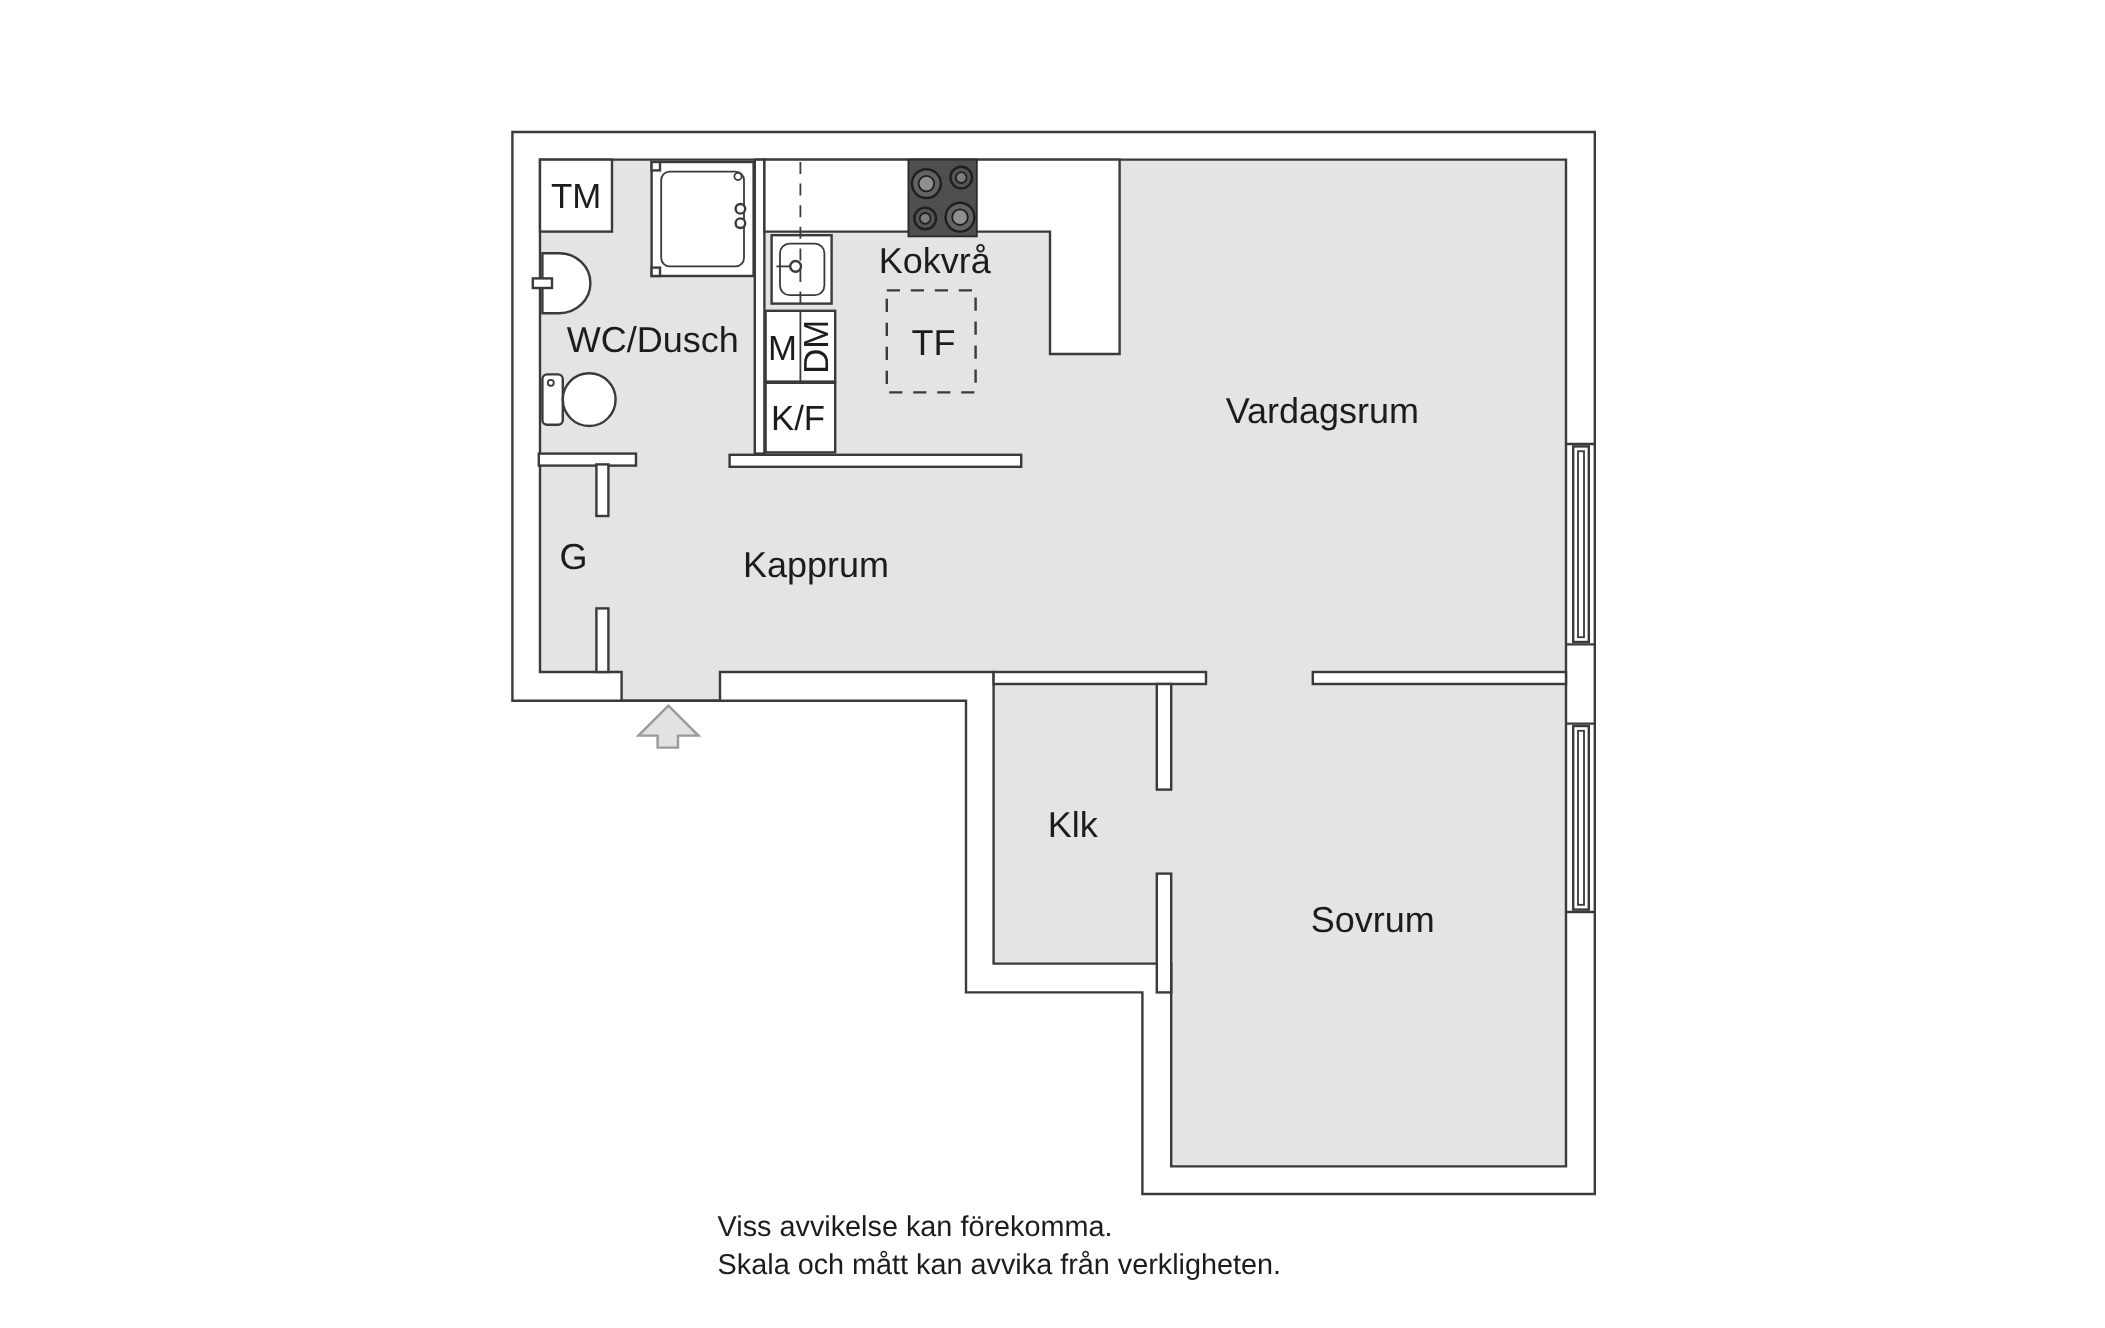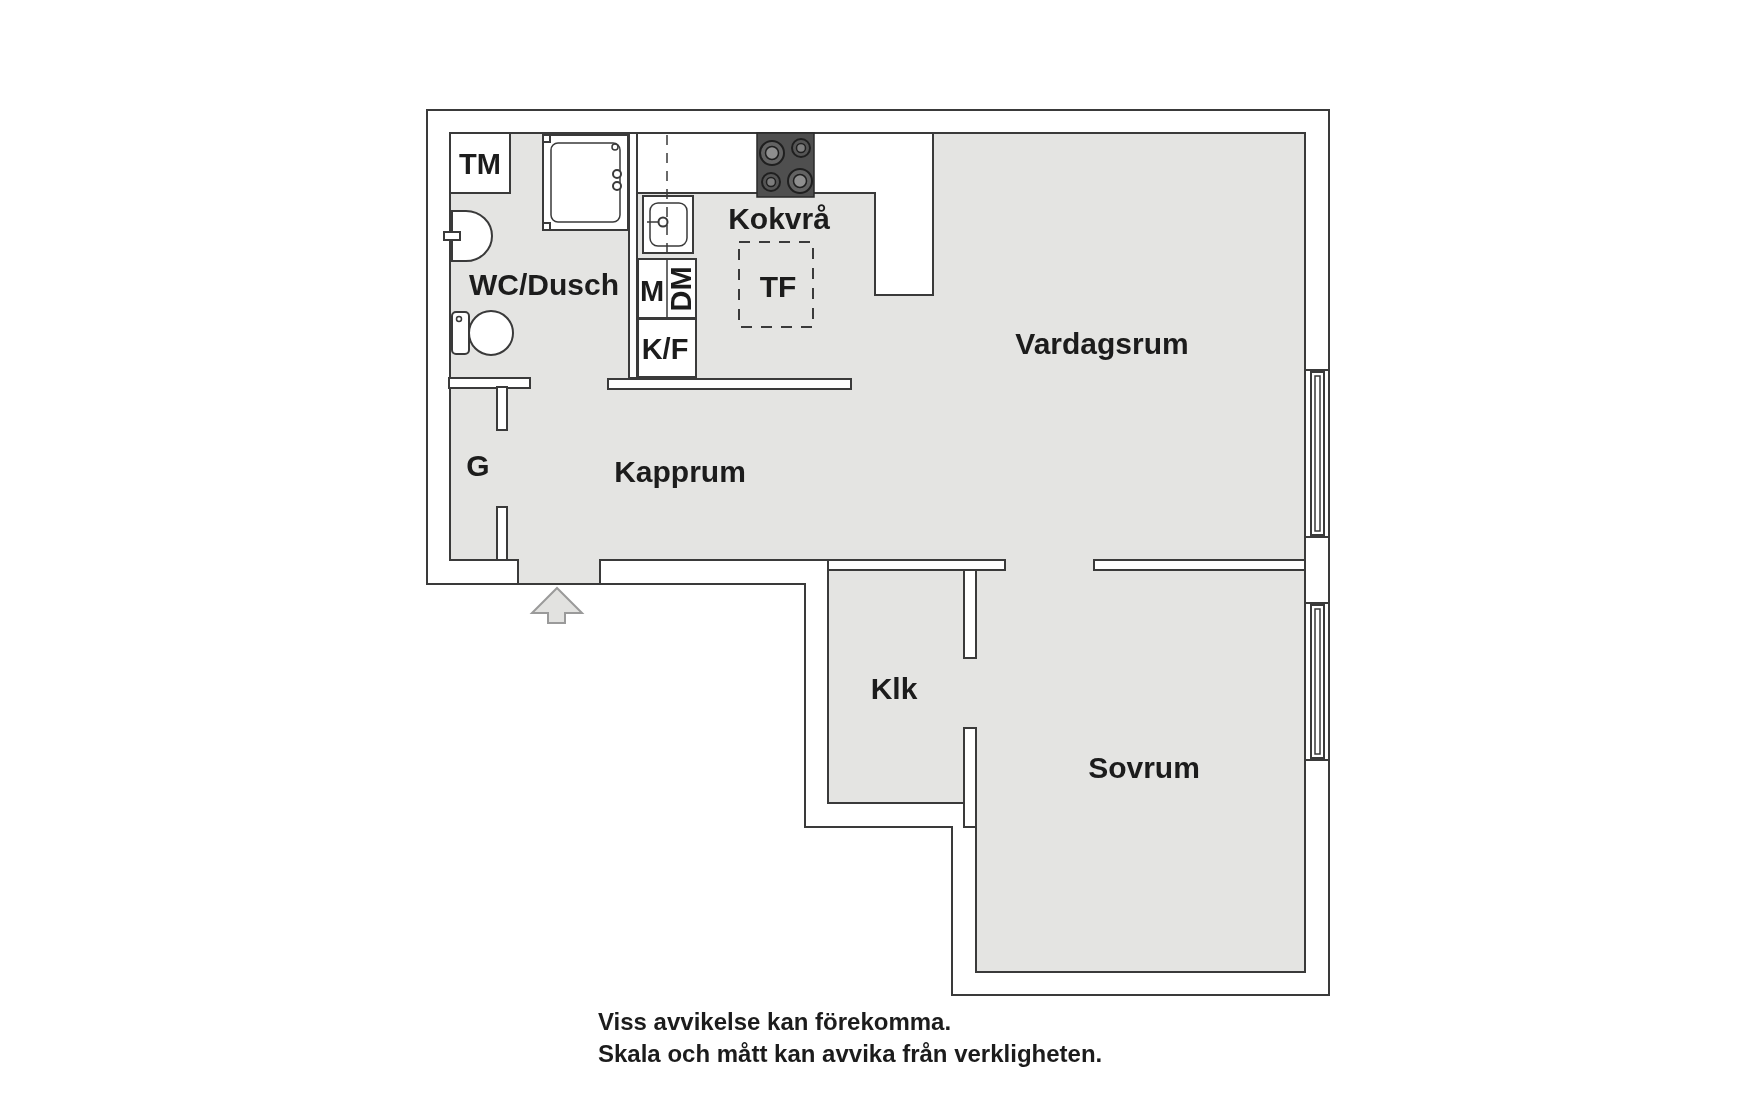--- a/index.html
+++ b/index.html
@@ -1,16 +1,16 @@
 <!DOCTYPE html>
 <html><head>
 <meta charset="utf-8">
 <style>
   html,body{margin:0;padding:0;background:#ffffff;}
-  .stage{position:relative;width:1454px;height:1107px;background:#ffffff;overflow:hidden;font-weight:bold;}
+  .stage{position:relative;width:1454px;height:1107px;background:#ffffff;overflow:hidden;}
   svg{display:block;}
   .lbl{font-family:"Liberation Sans", sans-serif;font-size:30px;fill:#1c1c1c;
        text-anchor:middle;dominant-baseline:central;}
   .lbl-small{font-family:"Liberation Sans", sans-serif;font-size:29px;fill:#1c1c1c;
        text-anchor:middle;dominant-baseline:central;}
   .disc{font-family:"Liberation Sans", sans-serif;font-size:24px;fill:#1c1c1c;text-anchor:start;}
   .wall{fill:#ffffff;stroke:#3a3a3a;stroke-width:2;}
   .fix{fill:#ffffff;stroke:#3a3a3a;stroke-width:2;}
   .thin{fill:none;stroke:#3a3a3a;stroke-width:1.5;}
 </style>

